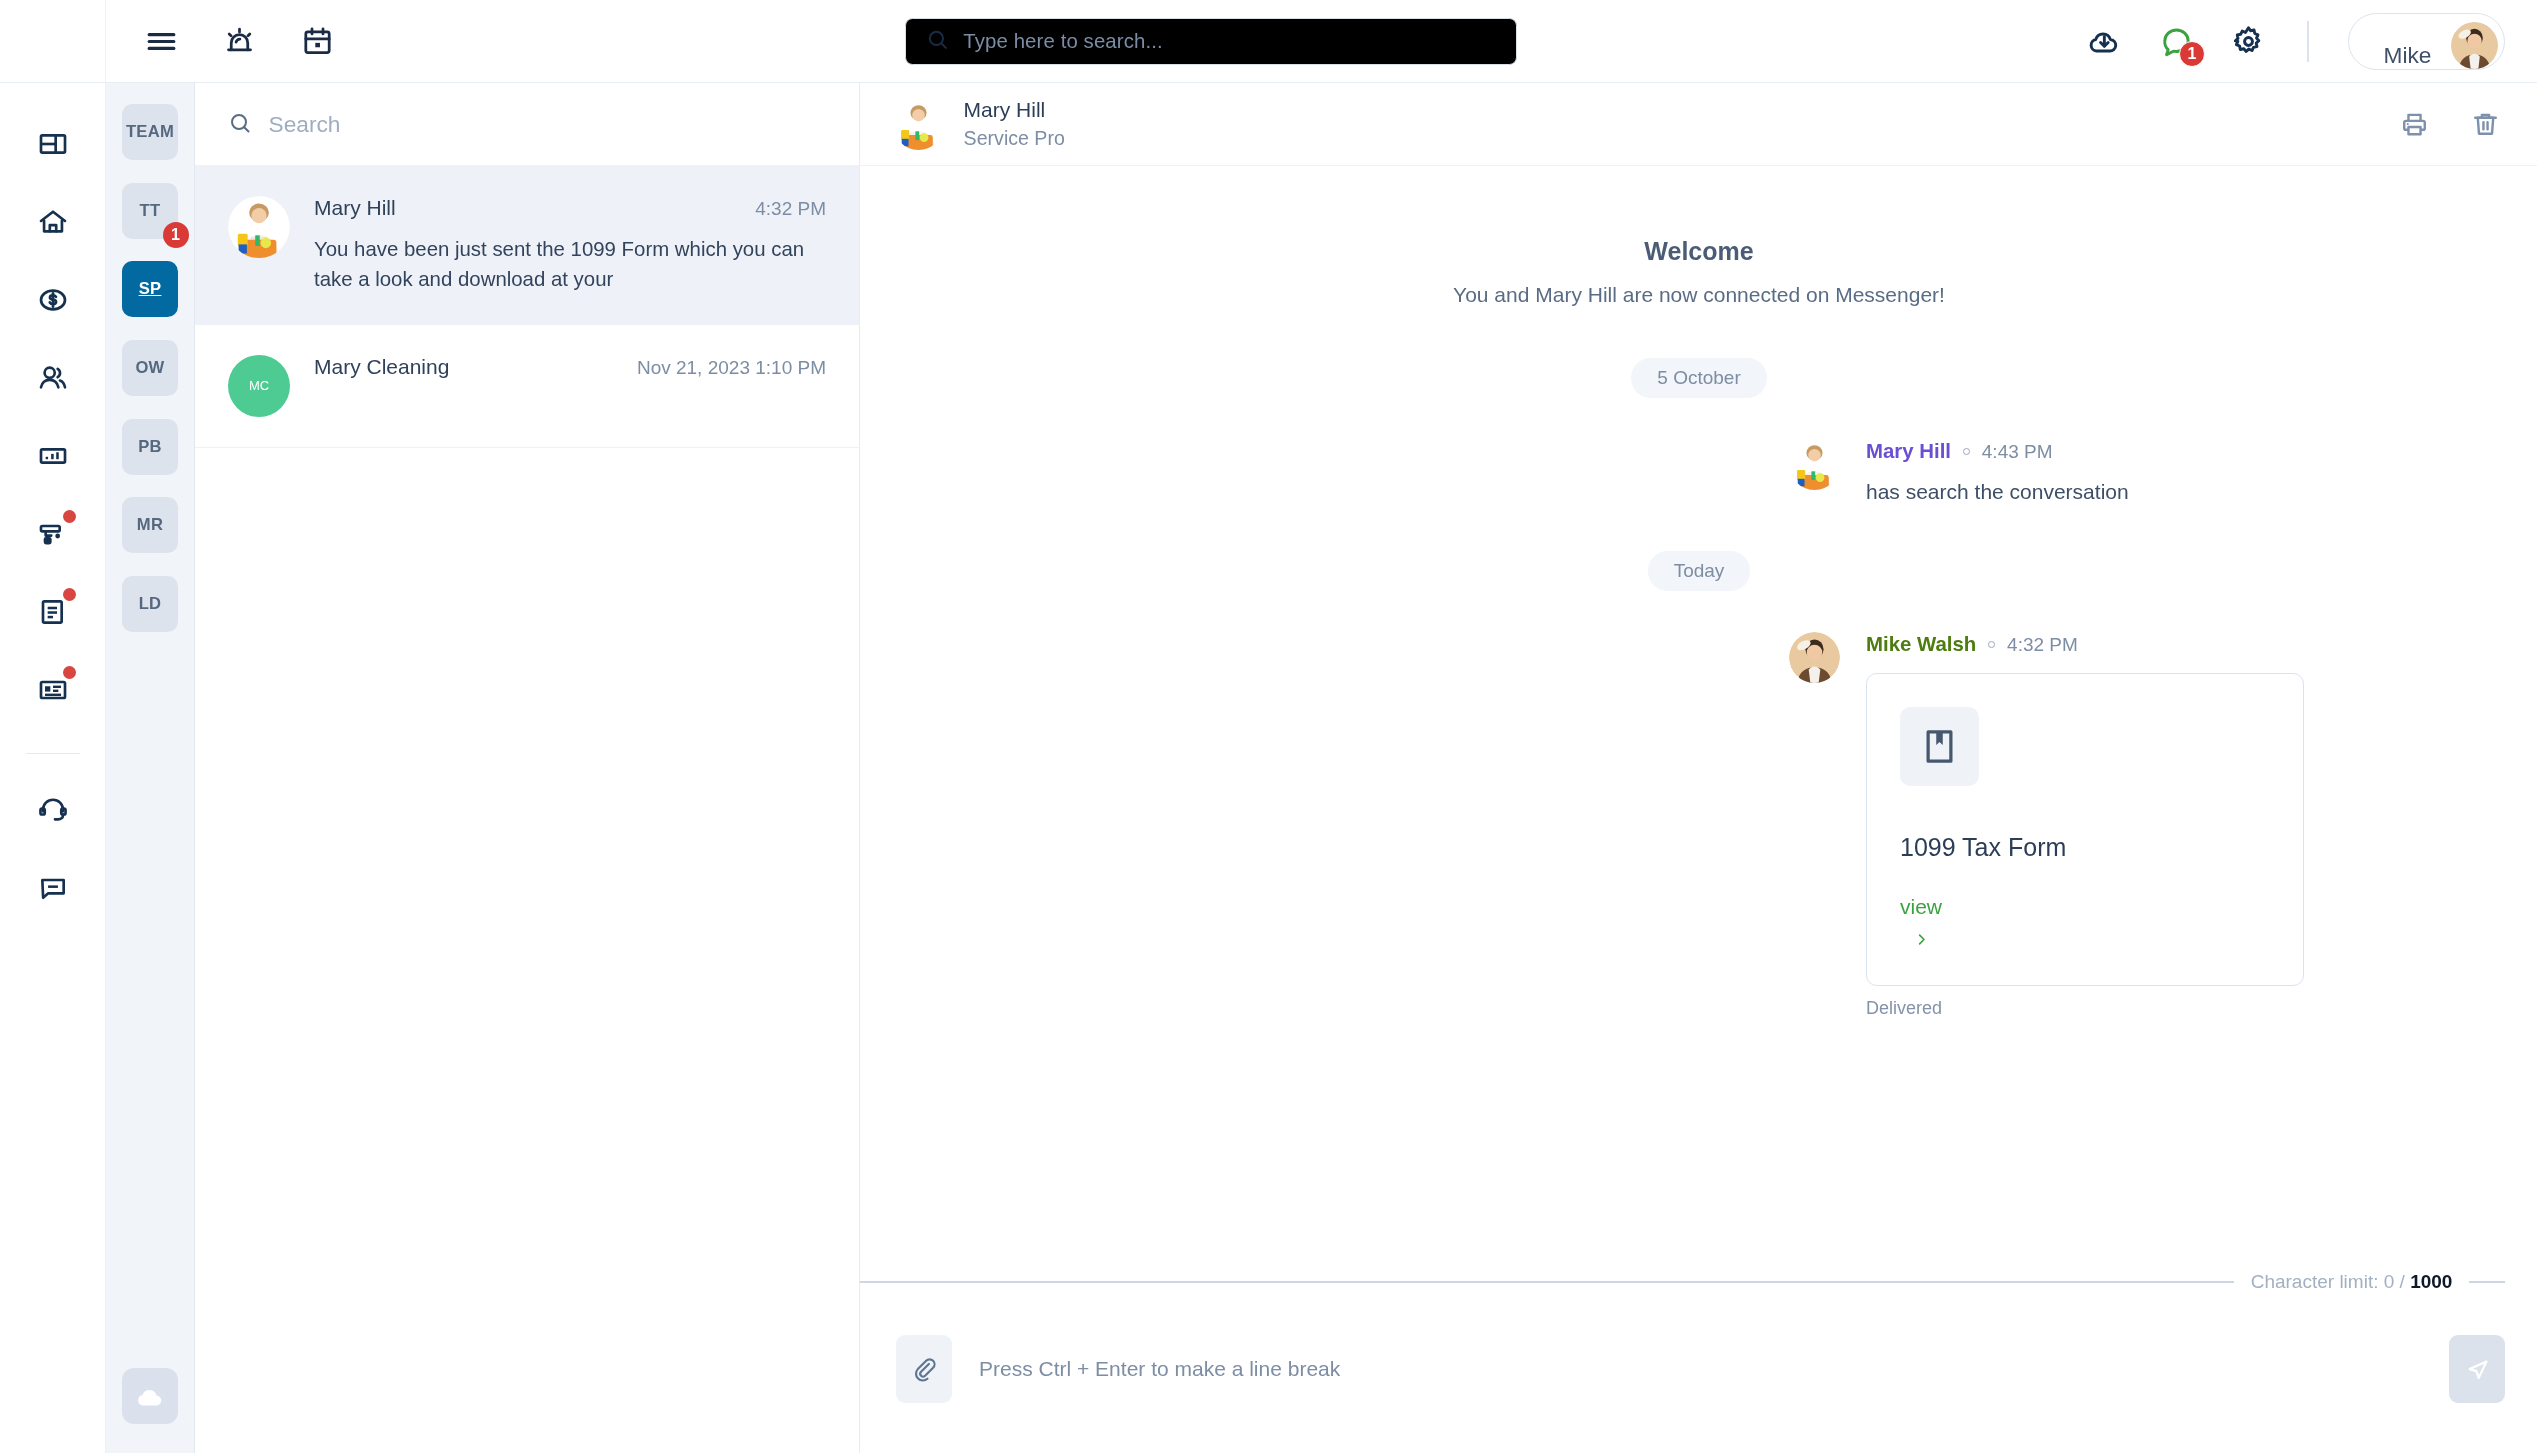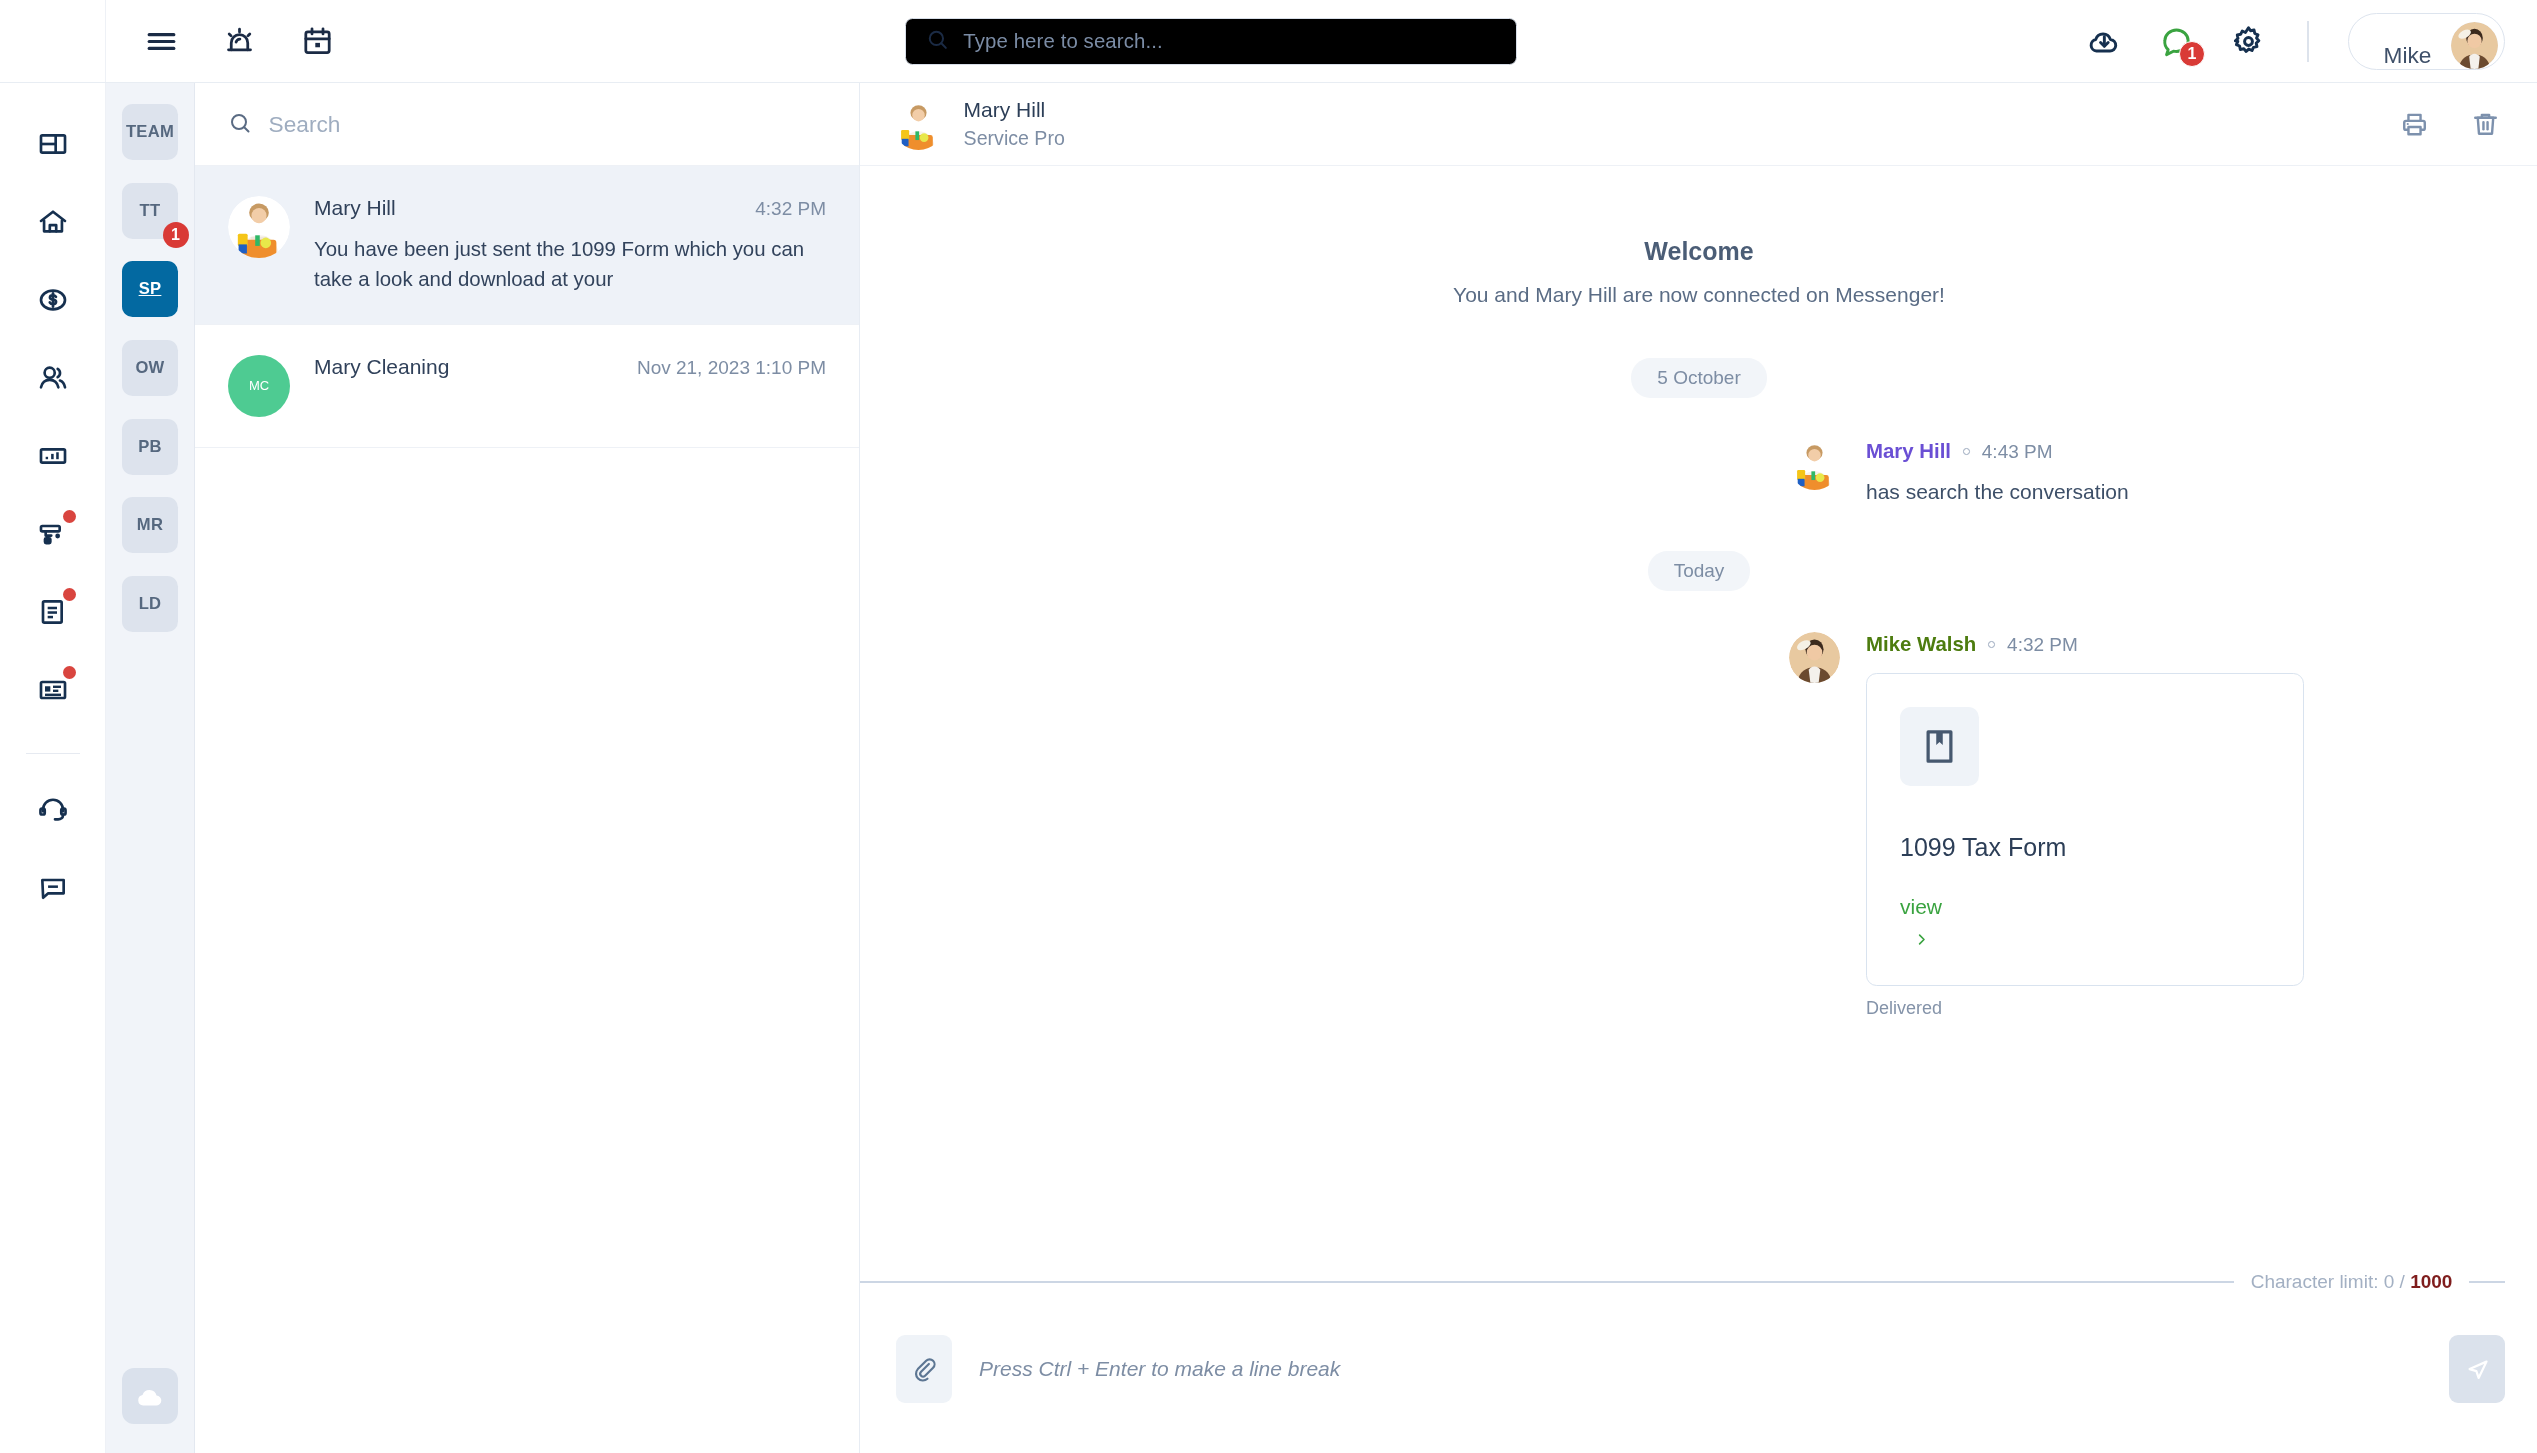--- a/index.html
+++ b/index.html
@@ -170,22 +170,22 @@
   .card-title { margin-top: 47px; font-size: 25px; color: #2c3e57; }
   .card-link { margin-top: 33px; font-size: 21px; color: #3aa340; display: inline-flex; align-items: center; gap: 9px; cursor: pointer; flex-direction: column; }
   .delivered { margin-top: 12px; font-size: 18px; color: #8493a9; }
 
   
   .composer { flex: 0 0 auto; }
   .charlimit-row { display: flex; align-items: center; gap: 16.6px; padding: 0 33px 0 0; }
   .charlimit-line { flex: 1; height: 1.5px; background: #ccd6e4; }
   .charlimit-line.short { flex: 0 0 36px; }
   .charlimit-txt { font-size: 19px; color: #a3b0c3; white-space: nowrap; }
-  .charlimit-txt b { color: #7f1d1d; font-weight: 700; }
-  .composer-row { display: flex; align-items: center; height: 160px; padding: 0 33px 8px 36px; gap: 27px; font-style: italic; }
+  .charlimit-txt b { color: #0f172a; font-weight: 700; }
+  .composer-row { display: flex; align-items: center; height: 160px; padding: 0 33px 8px 36px; gap: 27px; }
   .attach-btn { width: 56px; height: 68px; border-radius: 9px; background: #eff3f8; display:flex;align-items:center;justify-content:center; cursor:pointer; flex:none;}
   .composer-input { flex: 1; font-size: 21px; color: #7d8da4; }
   .send-btn { width: 56px; height: 68px; border-radius: 9px; background: #dbe2ec; display:flex;align-items:center;justify-content:center; cursor:pointer; flex:none;}
 </style>
 </head>
 <body>
 
 <div class="topbar">
   <div class="topbar-left"></div>
 

